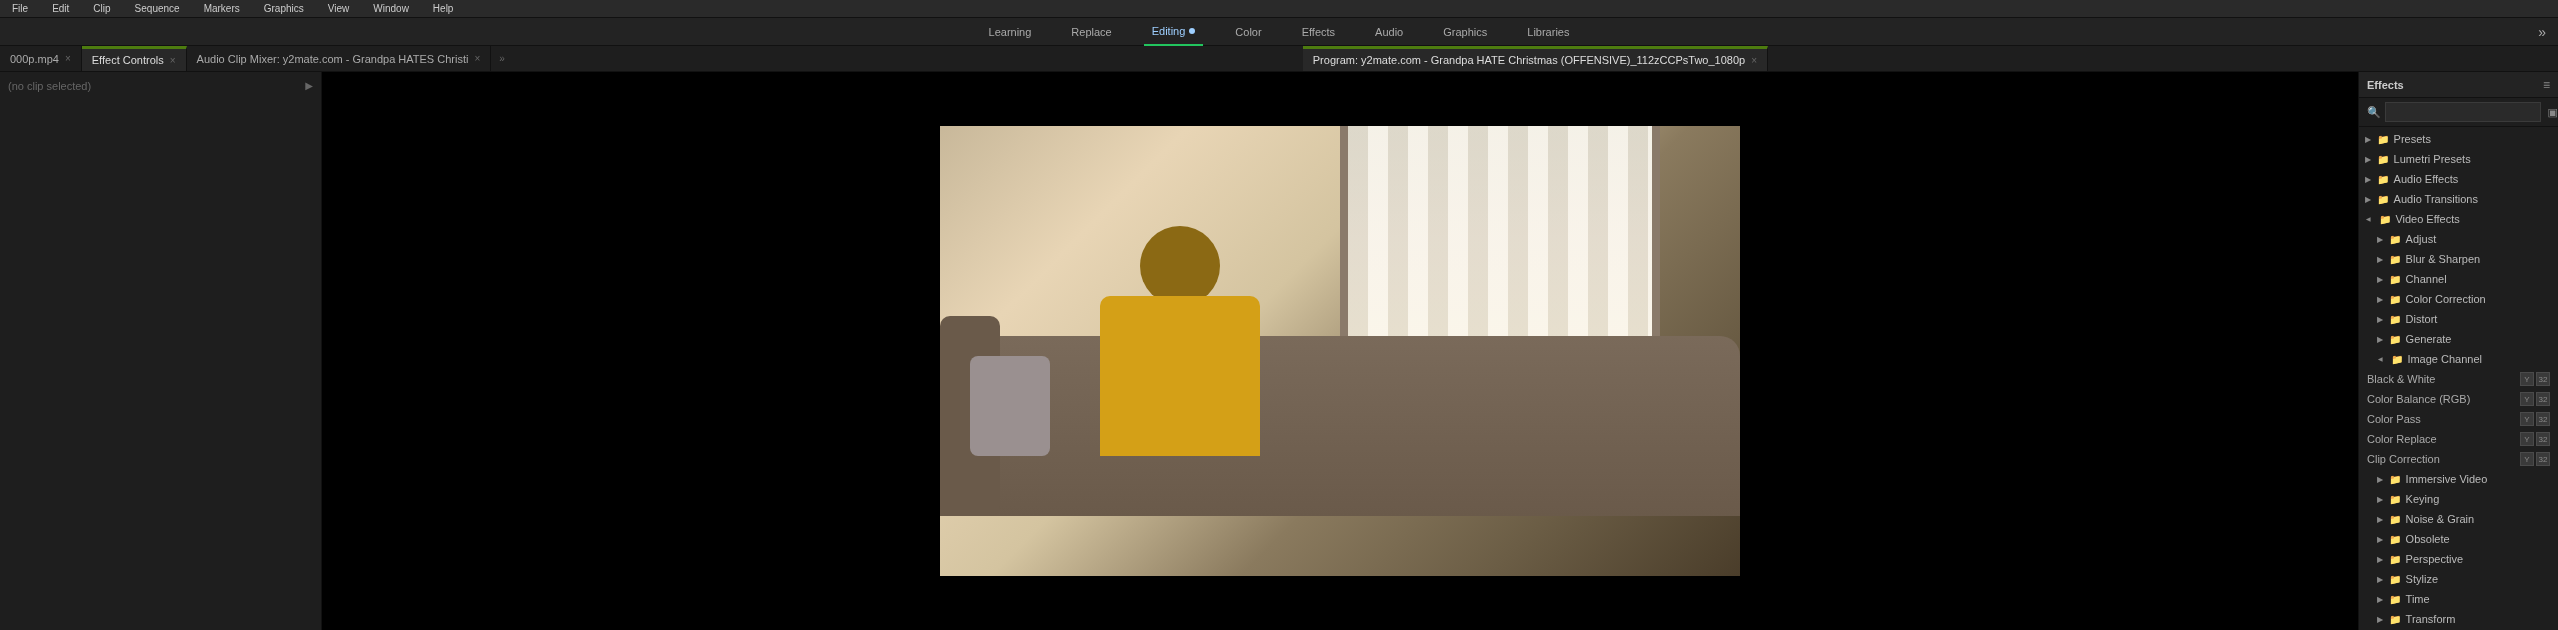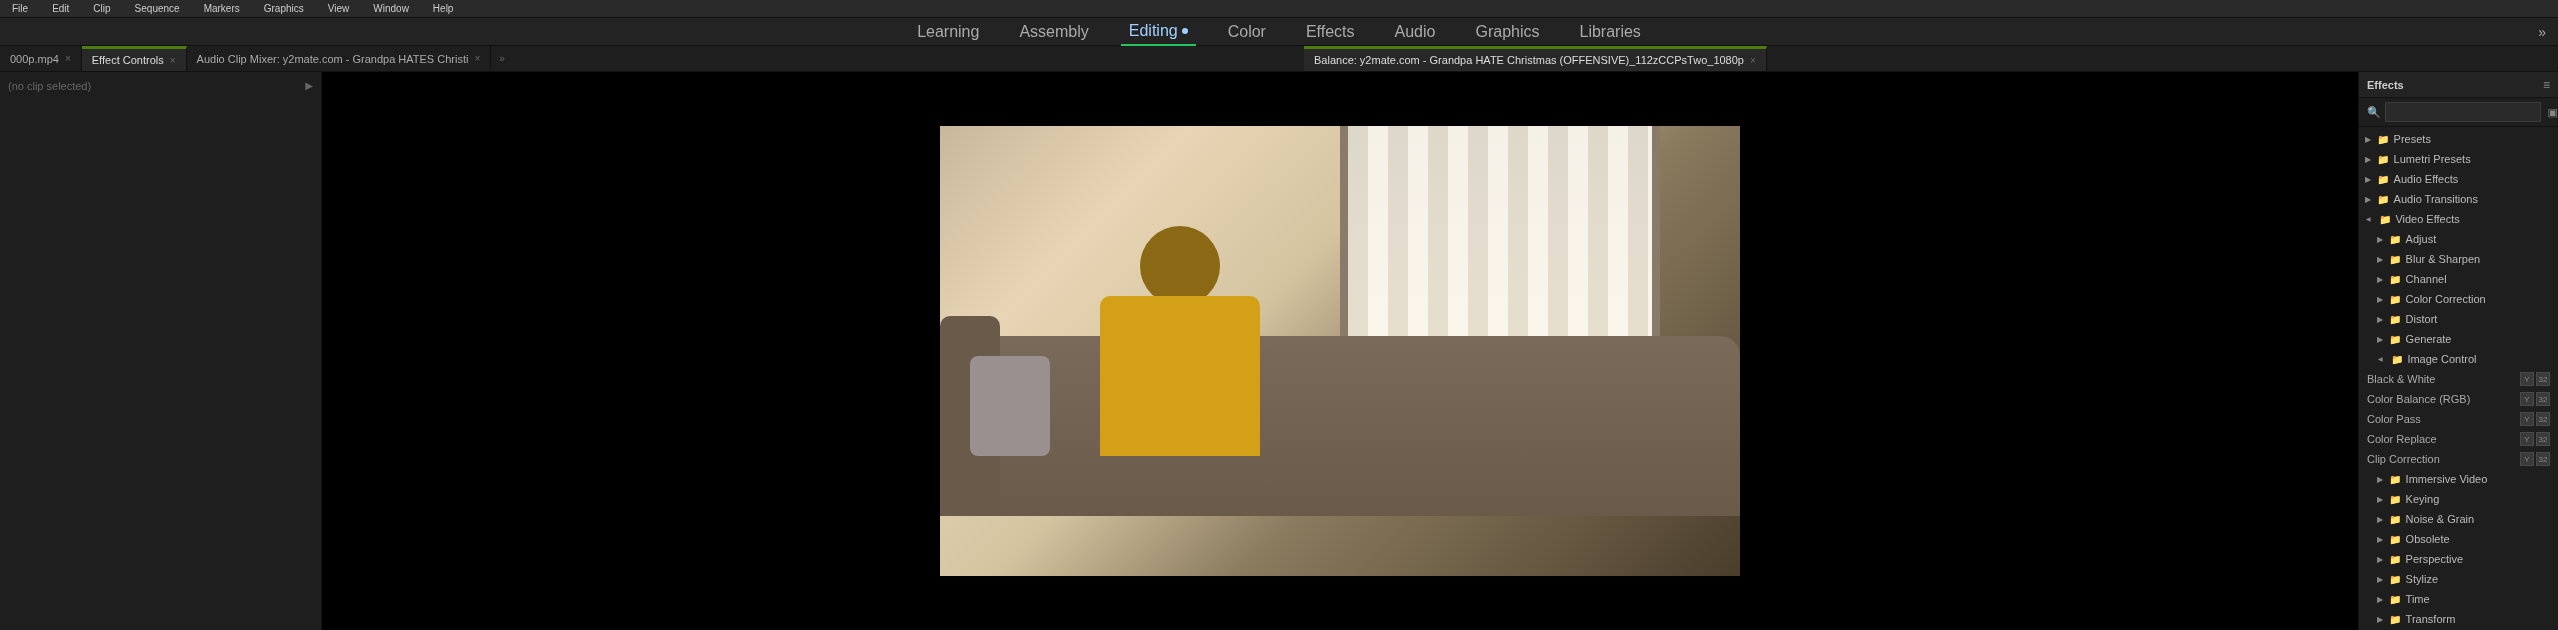--- a/index.html
+++ b/index.html
@@ -35,21 +35,21 @@
       background: #232323;
       height: 28px;
       display: flex;
       align-items: center;
       justify-content: center;
       gap: 24px;
       border-bottom: 1px solid #111;
       position: relative;
     }
     .nav-item {
-      font-size: 16px;
+      font-size: 11px;
       color: #aaa;
       cursor: pointer;
       padding: 4px 8px;
       height: 28px;
       display: flex;
       align-items: center;
     }
     .nav-item.active {
       color: #9ecfff;
       border-bottom: 2px solid #22c55e;
@@ -365,21 +365,21 @@
   <span class="menu-item">Sequence</span>
   <span class="menu-item">Markers</span>
   <span class="menu-item">Graphics</span>
   <span class="menu-item">View</span>
   <span class="menu-item">Window</span>
   <span class="menu-item">Help</span>
 </div>
 
 <div class="nav-bar">
   <span class="nav-item">Learning</span>
-  <span class="nav-item">Assembly</span>
+  <span class="nav-item">Replace</span>
   <span class="nav-item active">
     <span>Editing</span>
     <span class="active-dot"></span>
   </span>
   <span class="nav-item">Color</span>
   <span class="nav-item">Effects</span>
   <span class="nav-item">Audio</span>
   <span class="nav-item">Graphics</span>
   <span class="nav-item">Libraries</span>
   <span class="nav-overflow">»</span>
@@ -397,21 +397,21 @@
   </div>
   <div class="tab">
     <span>Audio Clip Mixer: y2mate.com - Grandpa HATES Christi</span>
     <span class="close-btn">×</span>
   </div>
   <div class="tab-arrow">»</div>
 
   <div style="flex:1"></div>
 
   <div class="tab active">
-    <span>Balance: y2mate.com - Grandpa HATE Christmas (OFFENSIVE)_112zCCPsTwo_1080p</span>
+    <span>Program: y2mate.com - Grandpa HATE Christmas (OFFENSIVE)_112zCCPsTwo_1080p</span>
     <span class="close-btn">×</span>
   </div>
   <div style="flex:1"></div>
 </div>
 
 <div class="main-layout">
 
   <div class="left-panel">
     <div class="panel-content">
       <span>(no clip selected)</span>
@@ -520,21 +520,21 @@
 
       <div class="effect-category" style="padding-left:18px;">
         <span class="arrow">▶</span>
         <span class="folder-icon">📁</span>
         <span>Generate</span>
       </div>
 
       <div class="effect-category expanded" style="padding-left:18px;">
         <span class="arrow">▼</span>
         <span class="folder-icon">📁</span>
-        <span>Image Control</span>
+        <span>Image Channel</span>
       </div>
 
       <div class="effect-sub-item">
         <span>Black &amp; White</span>
         <div class="item-icons">
           <div class="item-icon">Y</div>
           <div class="item-icon">32</div>
         </div>
       </div>
 

